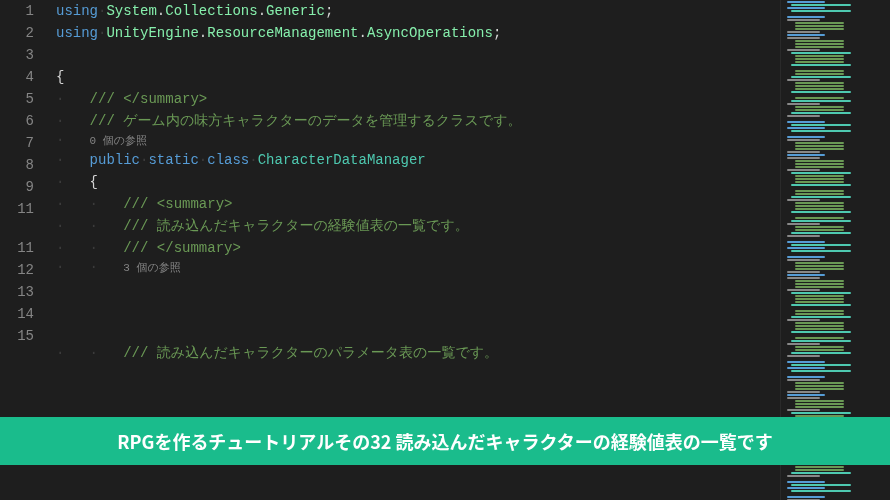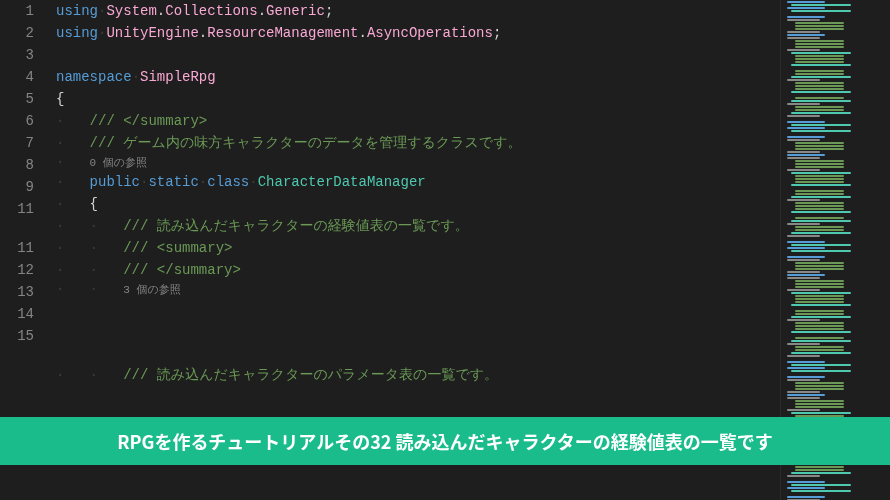--- a/index.html
+++ b/index.html
@@ -45,21 +45,21 @@
   height: 22px;
   line-height: 22px;
   white-space: pre;
   position: relative;
 }
 .line.ref-line {
   height: 17px;
   line-height: 17px;
 }
 .kw { color: #569cd6; }
-.ns { color: #f9a8d4; }
+.ns { color: #86efac; }
 .cls { color: #4ec9b0; }
 .com { color: #6a9955; }
 .ref { color: #858585; font-size: 11px; }
 .punct { color: #d4d4d4; }
 .ws-dot { color: #3b3b3b; }
 
 .minimap {
   position: absolute;
   top: 0;
   right: 0;
@@ -120,29 +120,28 @@
       <div class="ln ref"></div>
       <div class="ln"></div>
       <div class="ln"></div>
       <div class="ln"></div>
       <div class="ln">19</div>
     </div>
   <div class="code" id="code">
       <div class="line"><span class="kw">using</span><span class="ws-dot">·</span><span class="ns">System</span><span class="punct">.</span><span class="ns">Collections</span><span class="punct">.</span><span class="ns">Generic</span><span class="punct">;</span></div>
       <div class="line"><span class="kw">using</span><span class="ws-dot">·</span><span class="ns">UnityEngine</span><span class="punct">.</span><span class="ns">ResourceManagement</span><span class="punct">.</span><span class="ns">AsyncOperations</span><span class="punct">;</span></div>
       <div class="line"></div>
-      <div class="line"><span class="kw">namespace</span><span class="ws-dot">·</span><span class="ns">SimpleRpg</span></div>
       <div class="line"><span class="punct">{</span></div>
       <div class="line"><span class="ws-dot">·   </span><span class="com">/// </span><span class="com">&lt;/summary&gt;</span></div>
       <div class="line"><span class="ws-dot">·   </span><span class="com">/// </span><span class="com">ゲーム内の味方キャラクターのデータを管理するクラスです。</span></div>
       <div class="line ref-line"><span class="ws-dot">·   </span><span class="ref">0 個の参照</span></div>
       <div class="line"><span class="ws-dot">·   </span><span class="kw">public</span><span class="ws-dot">·</span><span class="kw">static</span><span class="ws-dot">·</span><span class="kw">class</span><span class="ws-dot">·</span><span class="cls">CharacterDataManager</span></div>
       <div class="line"><span class="ws-dot">·   </span><span class="punct">{</span></div>
+      <div class="line"><span class="ws-dot">·   ·   </span><span class="com">/// </span><span class="com">&lt;summary&gt;</span></div>
       <div class="line"><span class="ws-dot">·   ·   </span><span class="com">/// </span><span class="com">読み込んだキャラクターの経験値表の一覧です。</span></div>
-      <div class="line"><span class="ws-dot">·   ·   </span><span class="com">/// </span><span class="com">&lt;summary&gt;</span></div>
       <div class="line"><span class="ws-dot">·   ·   </span><span class="com">/// </span><span class="com">&lt;/summary&gt;</span></div>
       <div class="line ref-line"><span class="ws-dot">·   ·   </span><span class="ref">3 個の参照</span></div>
       <div class="line"></div>
       <div class="line"></div>
       <div class="line"></div>
       <div class="line"><span class="ws-dot">·   ·   </span><span class="com">/// </span><span class="com">読み込んだキャラクターのパラメータ表の一覧です。</span></div>
     </div>
   <div class="minimap" id="minimap">
       <div class="mm-line mm-kw" style="margin-left: 6px;"></div>
       <div class="mm-line mm-ns" style="margin-left: 10px;"></div>

